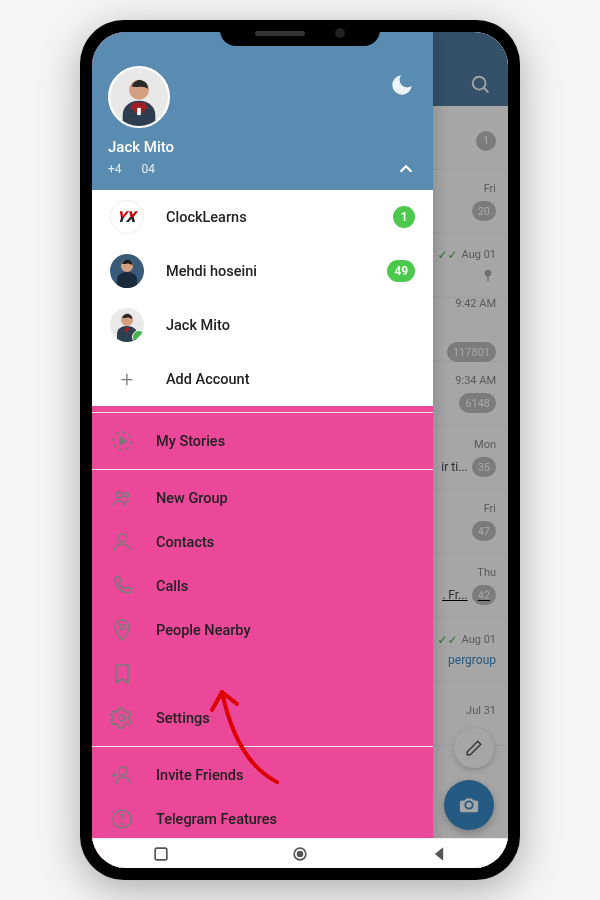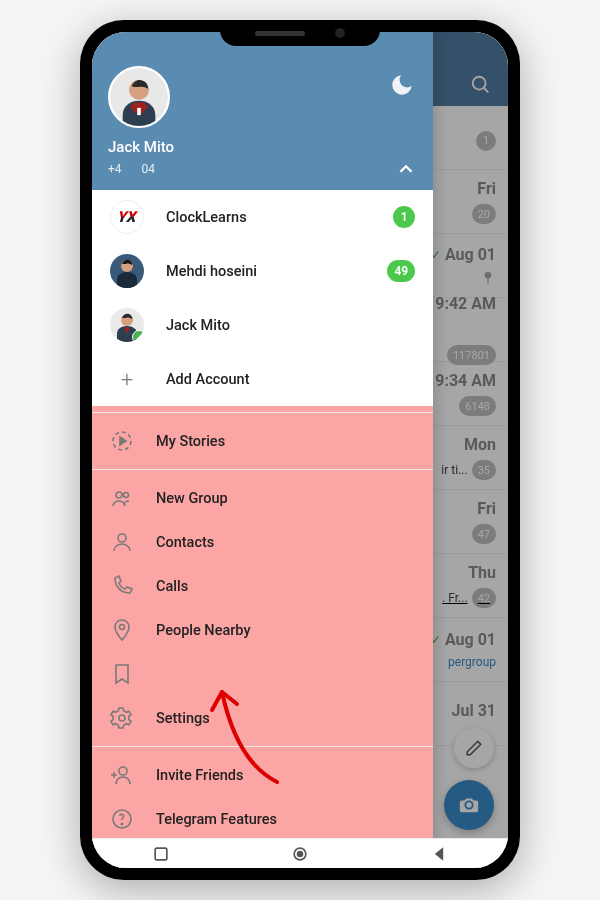--- a/index.html
+++ b/index.html
@@ -56,21 +56,21 @@
     background: #222;
     border-radius: 50%;
   }
   .app-container {
     display: flex;
     height: 100%;
     position: relative;
   }
   .drawer {
     width: 82%;
-    background: #fca5a5;
+    background: #ec4899;
     height: 100%;
     display: flex;
     flex-direction: column;
     box-shadow: 4px 0 12px rgba(0,0,0,0.15);
     z-index: 10;
   }
   .drawer-header {
     background: #5a8bb0;
     padding: 34px 16px 10px 16px;
     color: #fff;
@@ -231,21 +231,21 @@
     gap: 8px;
     border-bottom: 1px solid #f0f0f0;
     height: 64px;
   }
   .chat-meta {
     display: flex;
     flex-direction: column;
     align-items: flex-end;
     gap: 6px;
   }
-  .chat-time { font-size: 16px; color: #8a8a8a; font-weight: bold; }
+  .chat-time { font-size: 11px; color: #8a8a8a; }
   .chat-badge {
     background: #bfbfbf;
     color: #fff;
     border-radius: 10px;
     min-width: 20px;
     height: 20px;
     font-size: 11px;
     display: flex;
     align-items: center;
     justify-content: center;

